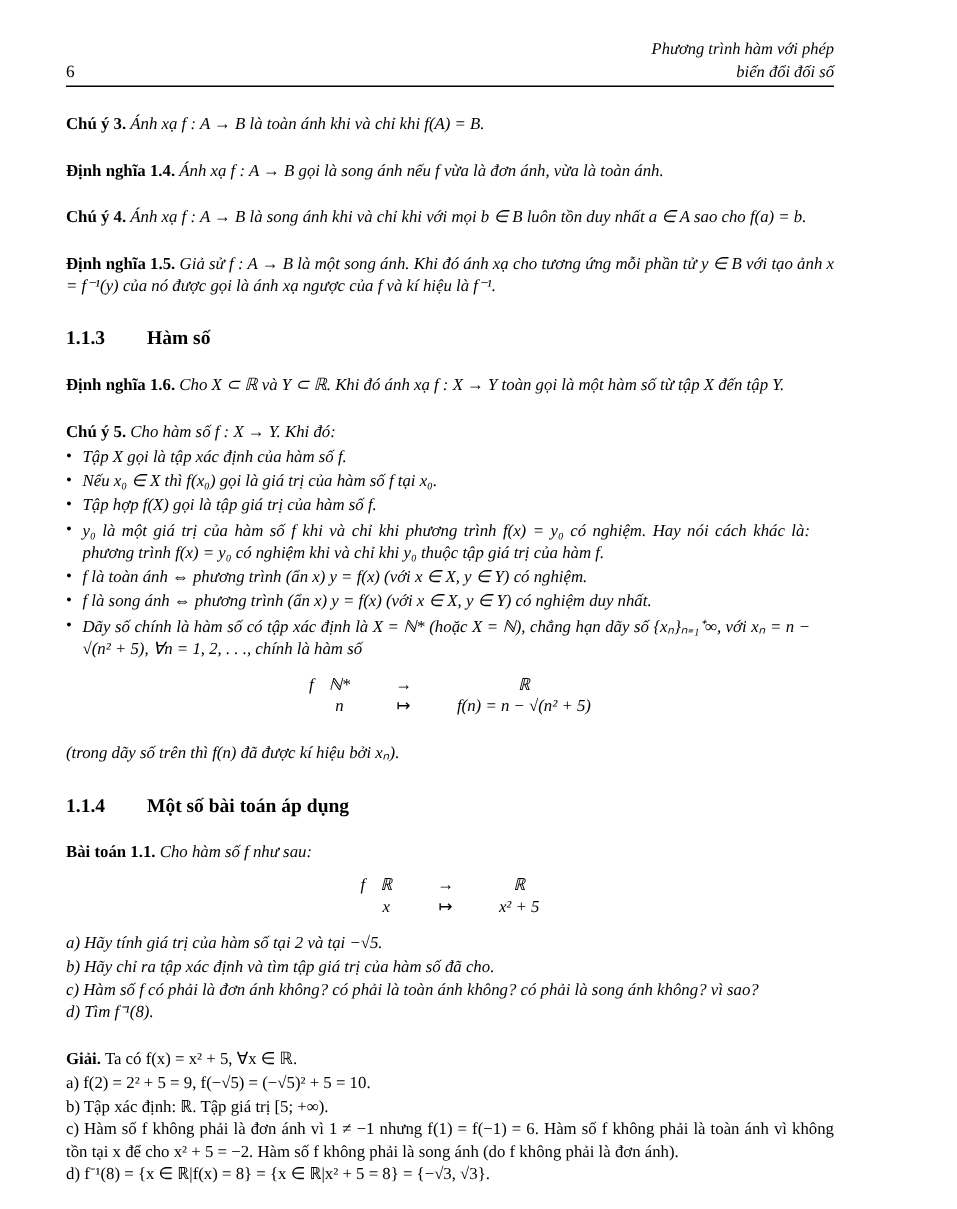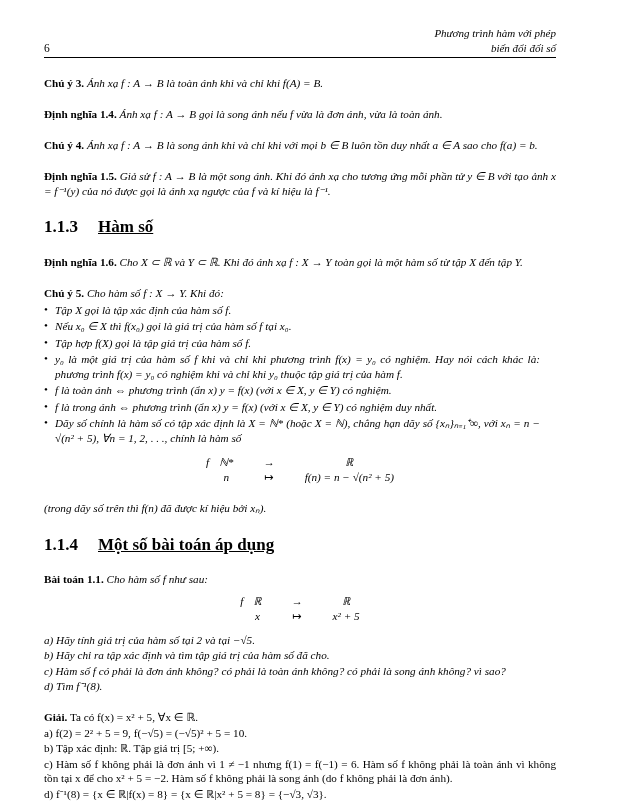--- a/index.html
+++ b/index.html
@@ -44,22 +44,21 @@
   }
   p.para {
     margin: 16px 0 9px 0;
     text-align: justify;
   }
   .bold { font-weight: bold; }
   .ital { font-style: italic; }
   .sec {
     margin: 18px 0 10px 0;
     font-weight: bold;
-    font-size: 17px;
-    text-decoration: underline;
+    font-size: 13px;
   }
   .sec .num { display: inline-block; min-width: 54px; }
   .bullets {
     margin: 0 16px 9px 0;
     padding: 0;
     list-style: none;
   }
   .bullets li {
     margin: 0 0 1.5px 0;
     padding-left: 11px;
@@ -142,21 +141,21 @@
     <span class="bold">Chú ý 5.</span>
     <span class="ital">Cho hàm số f : X → Y. Khi đó:</span>
   </p>
 
   <ul class="bullets">
     <li>Tập X gọi là tập xác định của hàm số f.</li>
     <li>Nếu x₀ ∈ X thì f(x₀) gọi là giá trị của hàm số f tại x₀.</li>
     <li>Tập hợp f(X) gọi là tập giá trị của hàm số f.</li>
     <li>y₀ là một giá trị của hàm số f khi và chỉ khi phương trình f(x) = y₀ có nghiệm. Hay nói cách khác là: phương trình f(x) = y₀ có nghiệm khi và chỉ khi y₀ thuộc tập giá trị của hàm f.</li>
     <li>f là toàn ánh ⇔ phương trình (ẩn x) y = f(x) (với x ∈ X, y ∈ Y) có nghiệm.</li>
-    <li>f là trong ánh ⇔ phương trình (ẩn x) y = f(x) (với x ∈ X, y ∈ Y) có nghiệm duy nhất.</li>
+    <li>f là song ánh ⇔ phương trình (ẩn x) y = f(x) (với x ∈ X, y ∈ Y) có nghiệm duy nhất.</li>
     <li>Dãy số chính là hàm số có tập xác định là X = ℕ* (hoặc X = ℕ), chẳng hạn dãy số {xₙ}ₙ₌₁⁺∞, với xₙ = n − √(n² + 5), ∀n = 1, 2, . . ., chính là hàm số</li>
   </ul>
 
   <div class="maparray">
     <table>
       <tbody>
           <tr>
         <td class="lbl">f</td>
         <td class="dom">ℕ*</td>
         <td class="arrow">→</td>

